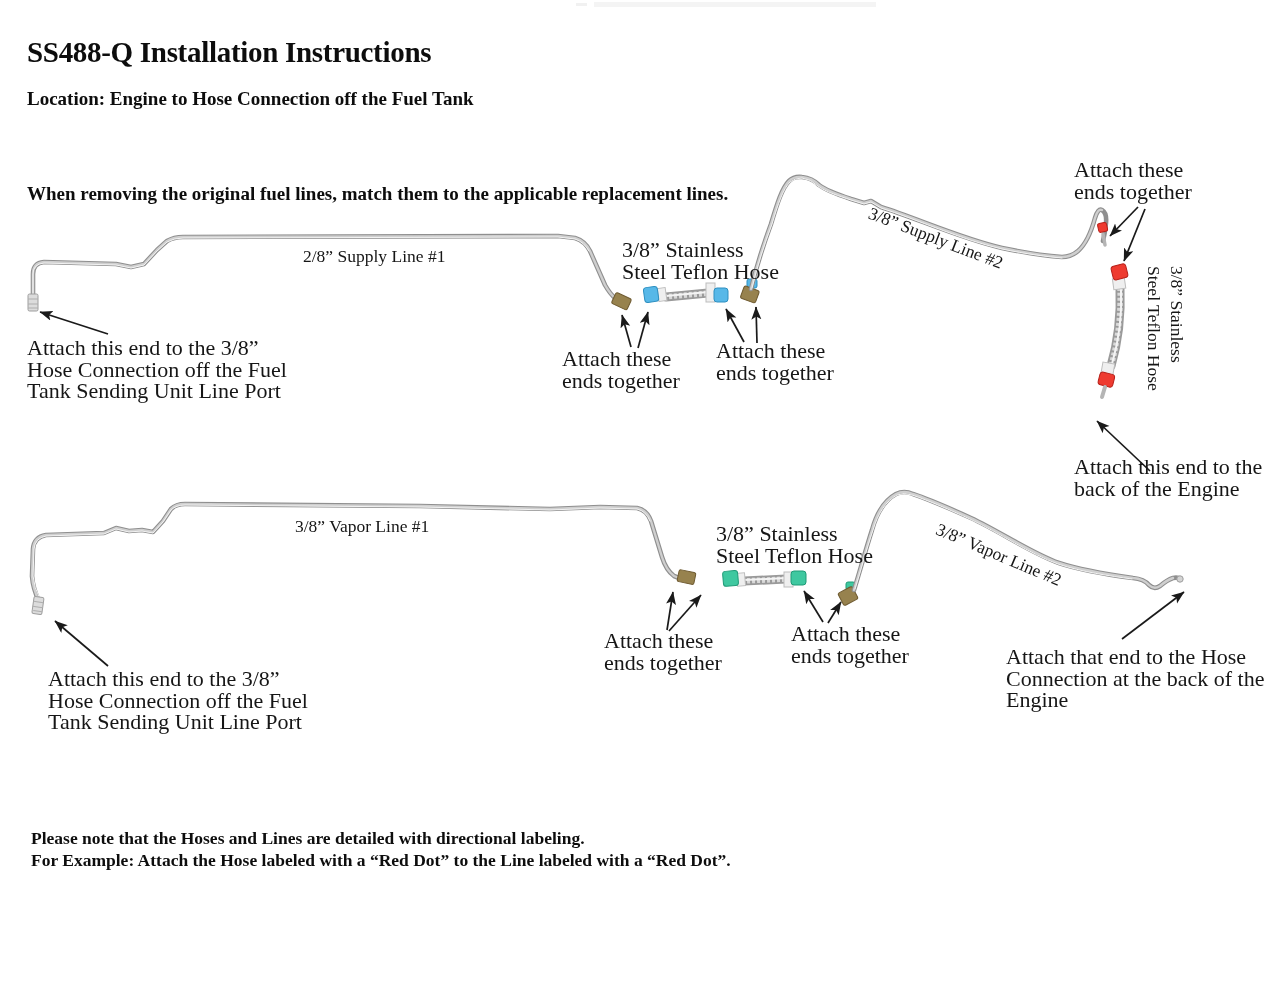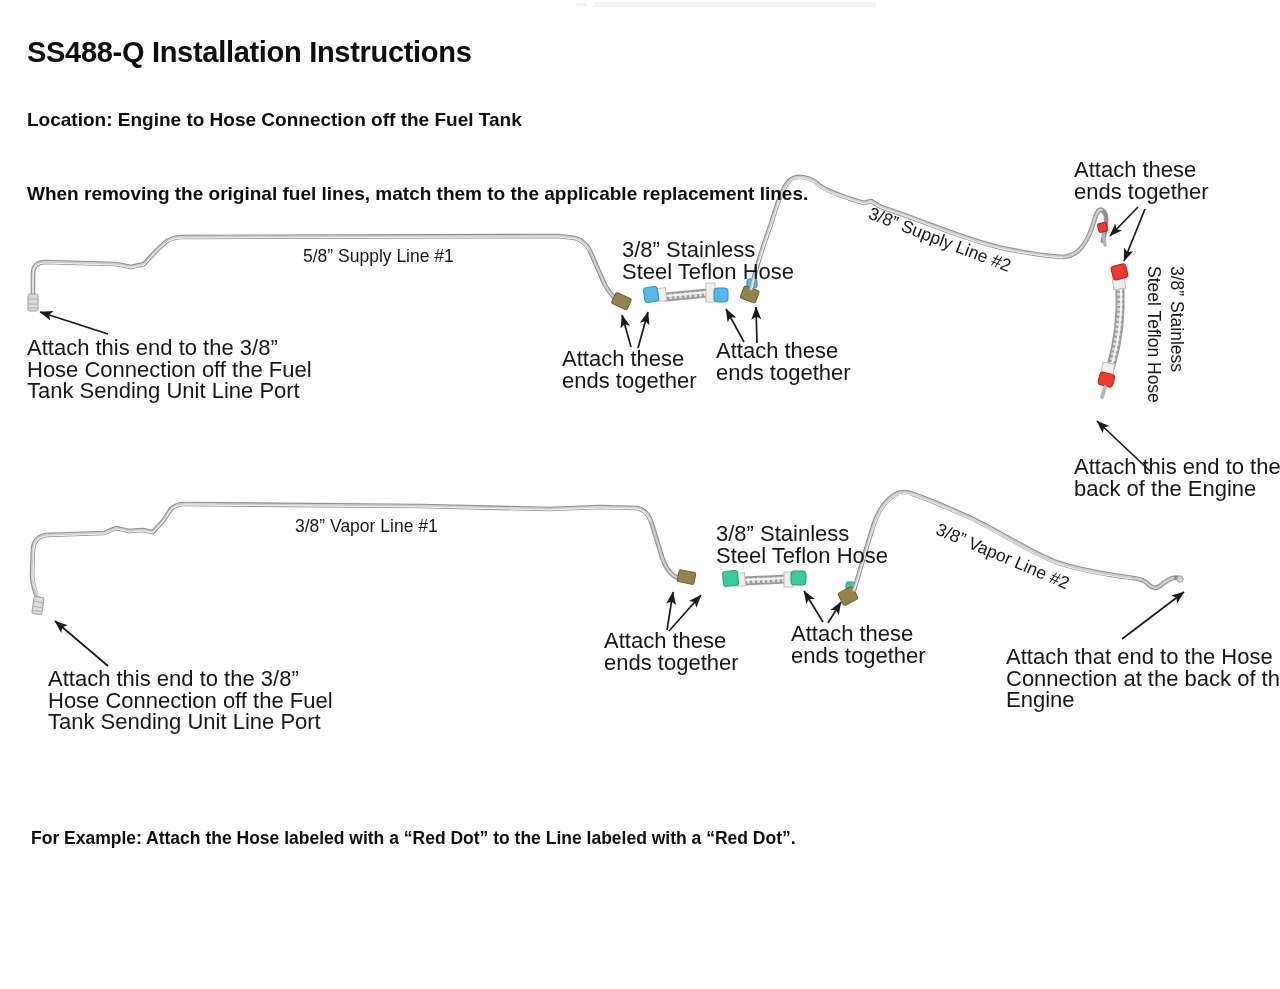--- a/index.html
+++ b/index.html
@@ -1,18 +1,18 @@
 <!DOCTYPE html>
 <html><head>
 <meta charset="utf-8">
 <style>
   html,body { margin:0; padding:0; background:#ffffff; }
   .page {
     position:relative; width:1280px; height:906px; background:#ffffff;
-    font-family:Liberation Sans, sans-serif; color:#111; overflow:hidden;
+    font-family:Liberation Serif, serif; color:#111; overflow:hidden;
   }
   .abs { position:absolute; white-space:nowrap; }
   .page-title { font-size:29px; font-weight:700; letter-spacing:-0.3px; color:#0d0d0d; }
   .sub-title  { font-size:19px; font-weight:700; color:#0d0d0d; }
   .intro-line { font-size:19px; font-weight:700; color:#0d0d0d; }
   .note-line  { font-size:17.5px; font-weight:700; line-height:22px; color:#0d0d0d; }
   .ann  { font-size:22px; line-height:21.5px; color:#161616; }
   .line-label { font-size:17.5px; color:#161616; }
   .rot { transform-origin:0 0; }
   .vert-label {
@@ -132,24 +132,24 @@
       <path class="arrow" marker-end="url(#ah)" d="M 108 666 L 55 621"></path>
       <path class="arrow" marker-end="url(#ah)" d="M 667 630 L 673 592"></path>
       <path class="arrow" marker-end="url(#ah)" d="M 669 631 L 701 595"></path>
       <path class="arrow" marker-end="url(#ah)" d="M 823 622 L 804 591"></path>
       <path class="arrow" marker-end="url(#ah)" d="M 828 623 L 841 602"></path>
       <path class="arrow" marker-end="url(#ah)" d="M 1122 639 L 1184 592"></path>
     </g>
   </svg>
 
   <div class="abs page-title" style="left:27px; top:36px;">SS488-Q Installation Instructions</div>
-  <div class="abs sub-title" style="left:27px; top:88px;margin-top:21px;">Location: Engine to Hose Connection off the Fuel Tank</div>
+  <div class="abs sub-title" style="left:27px; top:88px;">Location: Engine to Hose Connection off the Fuel Tank</div>
   <div class="abs intro-line" style="left:27px; top:143px;margin-top:40px;">When removing the original fuel lines, match them to the applicable replacement lines.</div>
 
-  <div class="abs line-label" style="left:303px; top:246px;">5/8” Supply Line #1</div>
+  <div class="abs line-label" style="left:303px; top:246px;">2/8” Supply Line #1</div>
 
   <div class="abs ann" style="left:622px; top:239px;">
     <div>3/8” Stainless</div>
     <div>Steel Teflon Hose</div>
   </div>
 
   <div class="abs ann" style="left:562px; top:348px;">
     <div>Attach these</div>
     <div>ends together</div>
   </div>
@@ -207,16 +207,17 @@
     <div>Tank Sending Unit Line Port</div>
   </div>
 
   <div class="abs ann" style="left:1006px; top:646px;">
     <div>Attach that end to the Hose</div>
     <div>Connection at the back of the</div>
     <div>Engine</div>
   </div>
 
   <div class="abs" style="left:31px; top:827px;">
+    <div class="note-line">Please note that the Hoses and Lines are detailed with directional labeling.</div>
     <div class="note-line">For Example: Attach the Hose labeled with a “Red Dot” to the Line labeled with a “Red Dot”.</div>
   </div>
 
 </div>
 
 </body></html>

